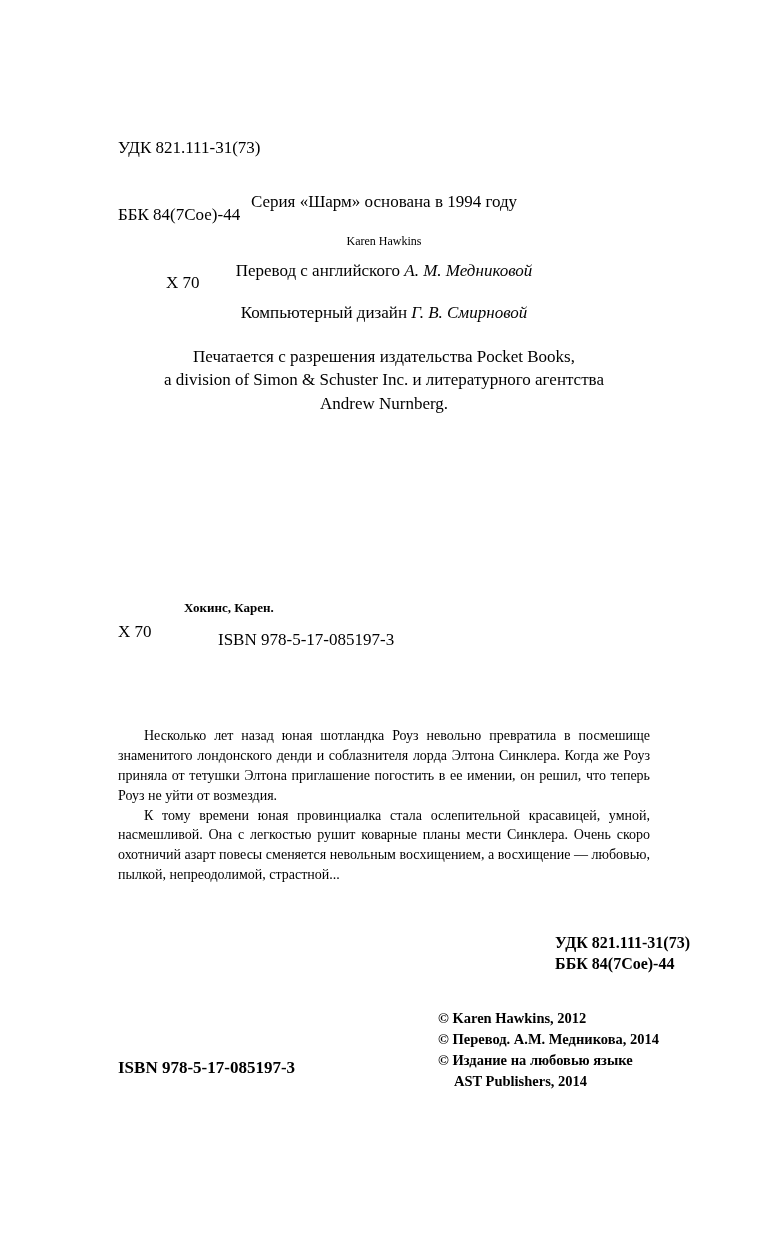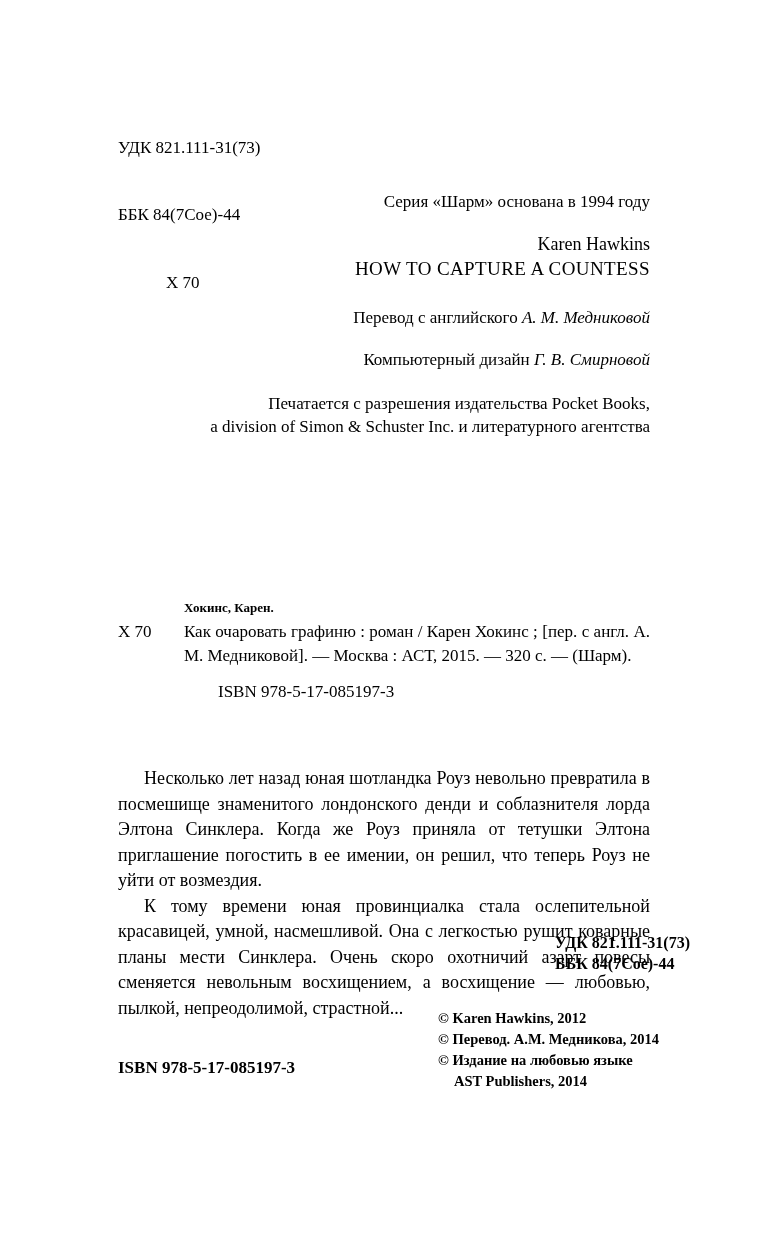--- a/index.html
+++ b/index.html
@@ -34,28 +34,28 @@
   .udk-block .l1 { display: block; }
   .udk-block .l2 { display: block; }
   .udk-block .l3 { display: block; padding-left: 48px; }
 
   
   .center-block {
     position: absolute;
     left: 118px;
     top: 192px;
     width: 532px;
-    text-align: right;
+    text-align: center;
   }
   .series-line {
     font-size: 17px;
     margin-bottom: 22px;
   }
   .orig-author {
-    font-size: 18px;
+    font-size: 12px;
     margin-bottom: 3px;
   }
   .orig-title {
     font-size: 19px;
     letter-spacing: 0.4px;
     margin-bottom: 28px;
   }
   .translator,
   .designer {
     font-size: 17px;
@@ -105,23 +105,23 @@
     font-size: 17px;
     margin-left: 100px;
     margin-top: 14px;
     margin-bottom: 10px;
   }
 
   
   .annotation {
     position: absolute;
     left: 118px;
-    top: 766px;
+    top: 726px;
     width: 532px;
-    font-size: 18px;
+    font-size: 14px;
     line-height: 1.42;
     text-align: justify;
   }
   .annotation p {
     margin: 0;
     text-indent: 26px;
   }
 
   
   .udk-repeat {
@@ -167,38 +167,37 @@
 
   <div class="udk-block">
     <span class="l1">УДК 821.111-31(73)</span>
     <span class="l2">ББК 84(7Сое)-44</span>
     <span class="l3">Х 70</span>
   </div>
 
   <div class="center-block">
     <div class="series-line">Серия «Шарм» основана в 1994 году</div>
     <div class="orig-author">Karen Hawkins</div>
-    <div class="orig-title">HOW TO CAPTURE A COUNTESS</div>
     <div class="translator">
       <span>Перевод с английского </span><i>А. М. Медниковой</i>
     </div>
     <div class="designer">
       <span>Компьютерный дизайн </span><i>Г. В. Смирновой</i>
     </div>
     <div class="permission">
       <div>Печатается с разрешения издательства Pocket Books,</div>
       <div>a division of Simon &amp; Schuster Inc. и литературного агентства</div>
+      <div>Andrew Nurnberg.</div>
     </div>
   </div>
 
   <div class="biblio">
     <div class="biblio-name">Хокинс, Карен.</div>
     <div class="biblio-body">
       <span class="biblio-code">Х 70</span>
-      <div class="biblio-text">Как очаровать графиню : роман / Карен Хокинс ; [пер. с англ. А. М. Медниковой]. — Москва : АСТ, 2015. — 320 с. — (Шарм).</div>
     </div>
     <div class="isbn-line">ISBN 978-5-17-085197-3</div>
   </div>
 
   <div class="annotation">
     <p>Несколько лет назад юная шотландка Роуз невольно превратила в посмешище знаменитого лондонского денди и соблазнителя лорда Элтона Синклера. Когда же Роуз приняла от тетушки Элтона приглашение погостить в ее имении, он решил, что теперь Роуз не уйти от возмездия.</p>
     <p>К тому времени юная провинциалка стала ослепительной красавицей, умной, насмешливой. Она с легкостью рушит коварные планы мести Синклера. Очень скоро охотничий азарт повесы сменяется невольным восхищением, а восхищение — любовью, пылкой, непреодолимой, страстной...</p>
   </div>
 
   <div class="udk-repeat">

